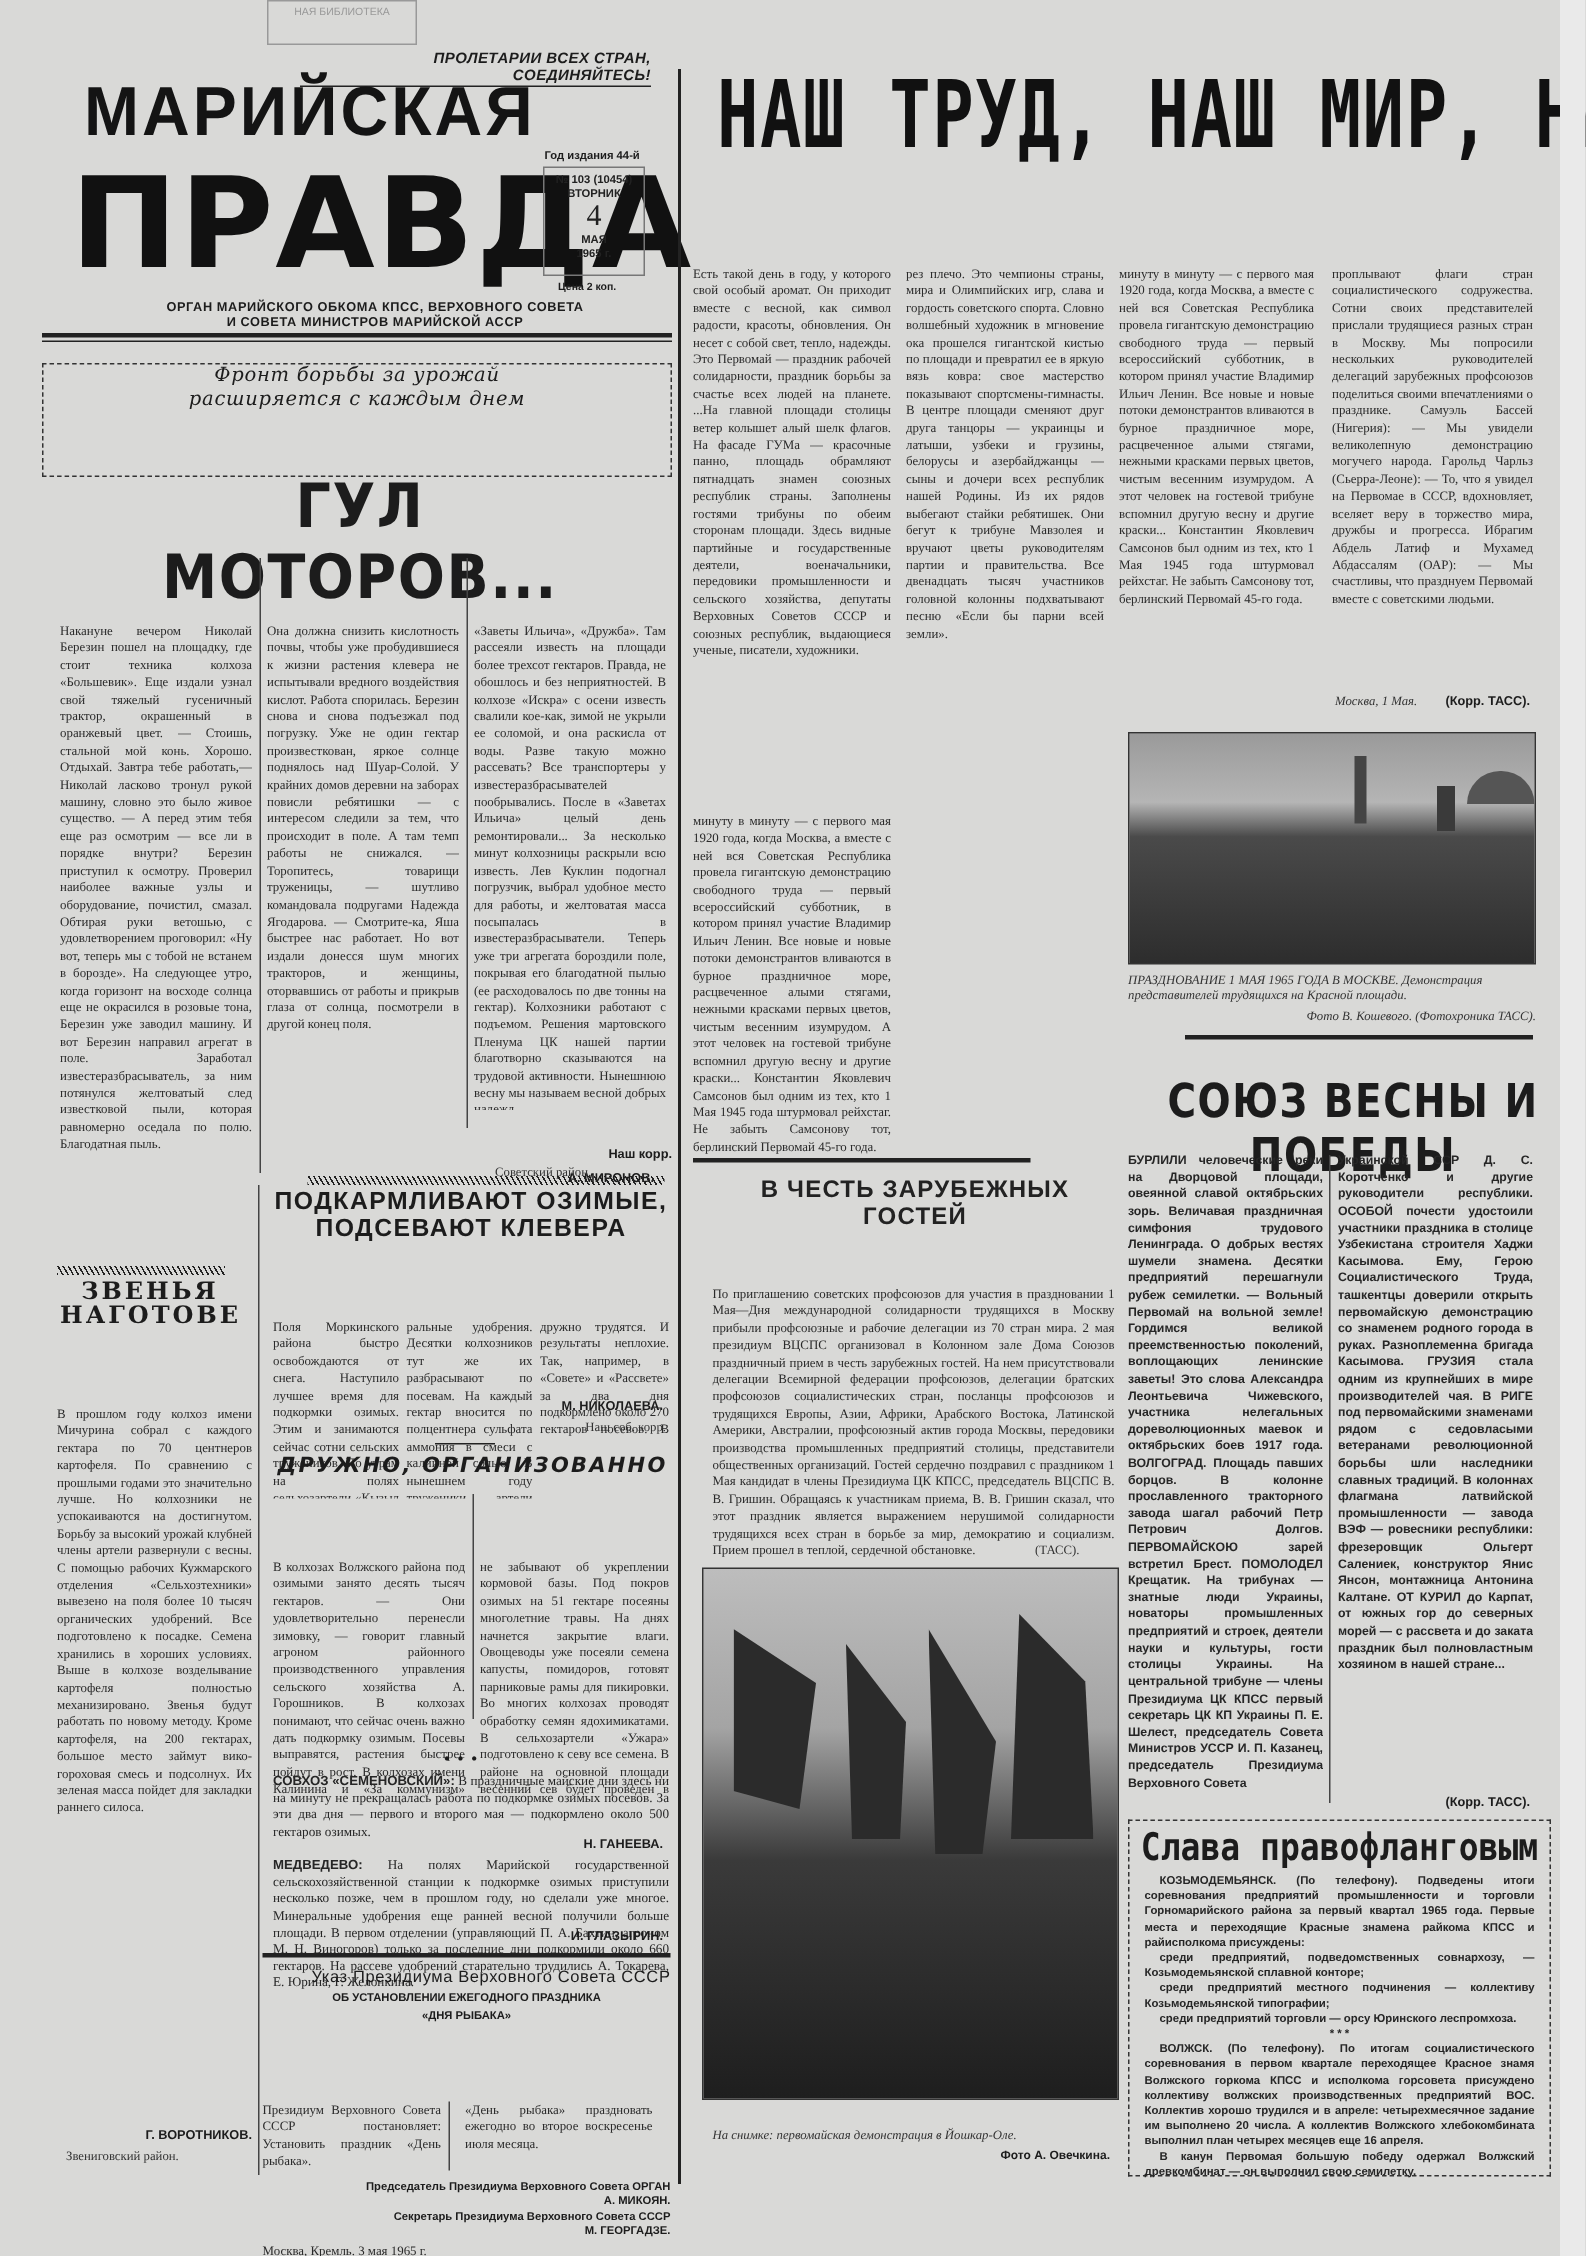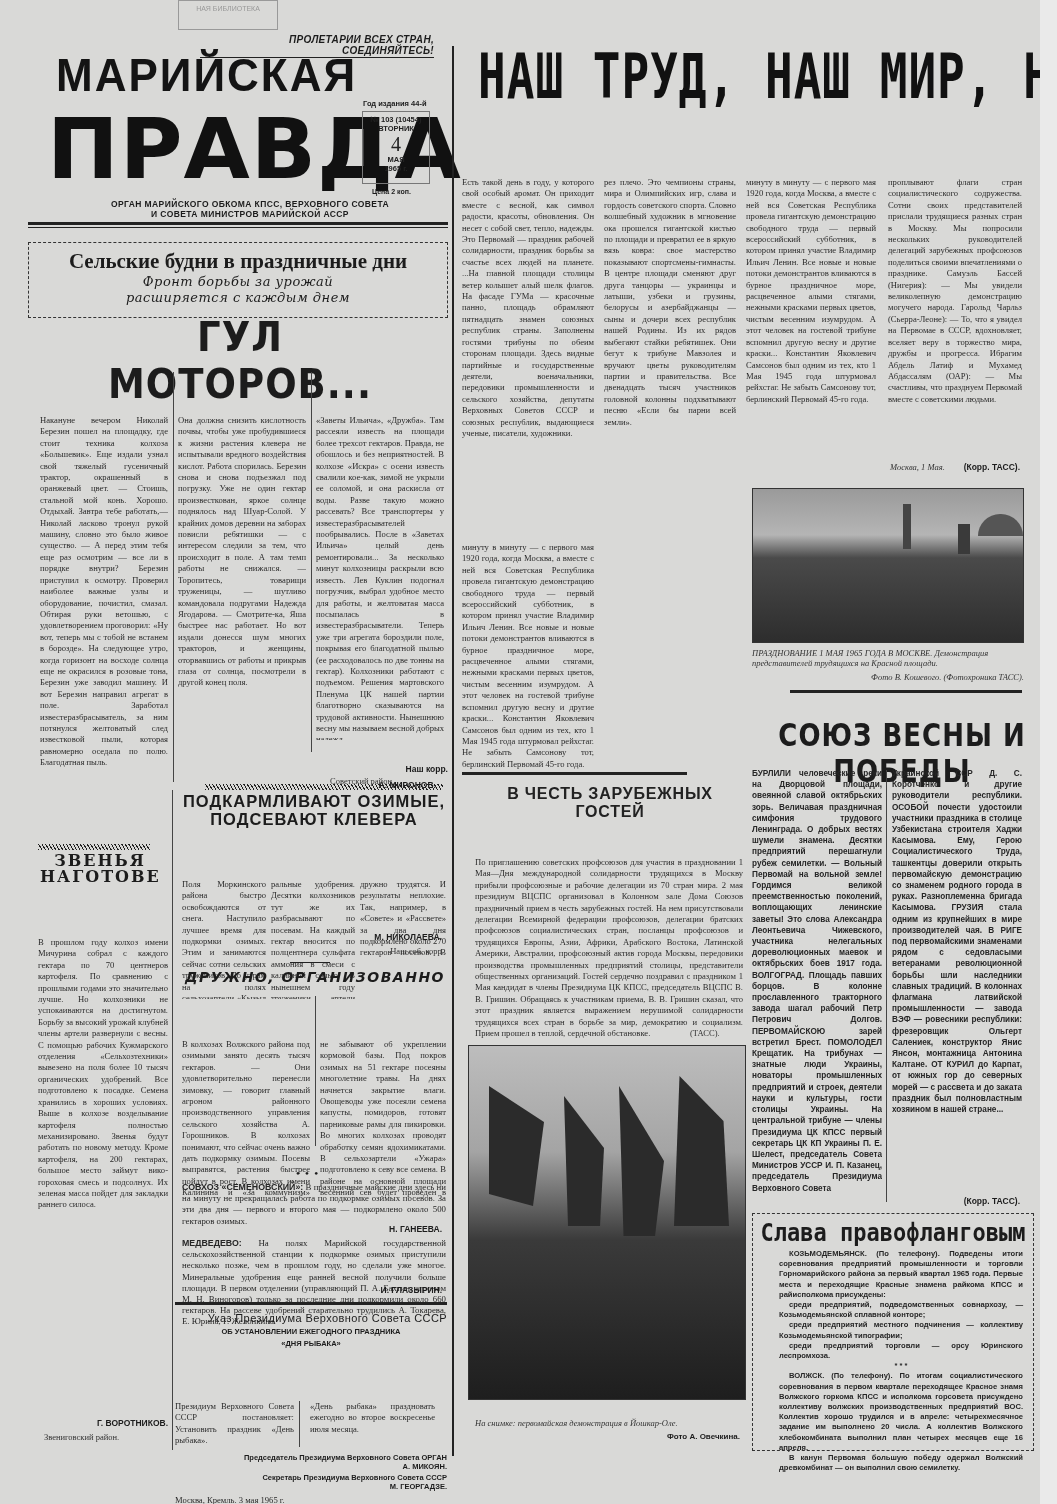--- a/index.html
+++ b/index.html
@@ -1,21 +1,21 @@
 <!DOCTYPE html>
 <html><head>
 <meta charset="utf-8">
 <style>
   * { box-sizing: border-box; margin: 0; padding: 0; }
   body { width: 1057px; height: 1504px; background: #cfcfcf; overflow: hidden; font-family: "DejaVu Serif", serif; color: #1c1c1c; }
   .page { position: relative; width: 1057px; height: 1504px; background: #d9d9d7; }
   .abs { position: absolute; }
   .body-text { font-family: "Liberation Serif", serif; font-size: 8.6px; line-height: 11.4px; text-align: justify; color: #2a2a2a; margin-top: 47px; }
   .bold-text { font-family: "Liberation Sans", sans-serif; font-weight: bold; font-size: 8.2px; line-height: 11.2px; text-align: justify; color: #262626; }
-  .bold-text p { text-indent: 10px; margin-left: 16px; }
+  .bold-text p { text-indent: 10px; }
   .vrule { position: absolute; width: 1px; background: #444; }
   .hrule { position: absolute; height: 2px; background: #222; }
   .hatch { position: absolute; height: 6px; background: repeating-linear-gradient(60deg, #222 0 1px, transparent 1px 3px); }
   .stamp { left: 178px; top: 0; width: 100px; height: 30px; border: 1px solid #999; font-family: "Liberation Sans", sans-serif; font-size: 7px; color: #999; text-align: center; line-height: 10px; padding-top: 3px; }
   .slogan { left: 200px; top: 34px; width: 234px; font-family: "Liberation Sans", sans-serif; font-weight: bold; font-style: italic; font-size: 10px; letter-spacing: 0.3px; border-bottom: 1.5px solid #222; text-align: right; padding-bottom: 1px; }
   .mast1 { left: 56px; top: 52px; width: 380px; font-family: "Liberation Sans", sans-serif; font-weight: bold; font-size: 44px; letter-spacing: 2px; line-height: 46px; color: #141414; transform: scaleY(1.05); }
   .mast2 { left: 50px; top: 106px; width: 310px; font-family: "DejaVu Sans", sans-serif; font-weight: bold; font-size: 84px; line-height: 86px; letter-spacing: 1px; color: #111; transform: scaleX(1.02) scaleY(1.0); }
   .year { left: 363px; top: 99px; font-family: "Liberation Sans", sans-serif; font-weight: bold; font-size: 7.5px; }
   .datebox { left: 362px; top: 111px; width: 68px; height: 73px; border: 1px solid #777; text-align: center; font-family: "Liberation Sans", sans-serif; font-weight: bold; color: #222; }
   .datebox .num { font-size: 7.5px; margin-top: 3px; }
@@ -87,21 +87,20 @@
 
   <div class="abs photo photo-moscow">
     <div class="flag" style="left:150px; top:15px; width:8px; height:45px; background:#444;"></div>
     <div class="flag" style="left:205px; top:35px; width:12px; height:30px; background:#3a3a3a;"></div>
     <div class="flag" style="left:225px; top:25px; width:45px; height:22px; background:#555; border-radius:22px 22px 0 0;"></div>
   </div>
   <div class="abs caption" style="left:752px; top:648px; width:272px;">ПРАЗДНОВАНИЕ 1 МАЯ 1965 ГОДА В МОСКВЕ. Демонстрация представителей трудящихся на Красной площади.</div>
   <div class="abs caption" style="left:840px; top:672px; width:184px; text-align:right;">Фото В. Кошевого.   (Фотохроника ТАСС).</div>
 
   <div class="abs boxhead">
-    <div class="t1">Сельские будни в праздничные дни</div>
     <div class="t2">Фронт борьбы за урожай</div>
     <div class="t2">расширяется с каждым днем</div>
   </div>
   <div class="abs gul">ГУЛ МОТОРОВ...</div>
 
   <div class="abs body-text" style="left:40px; top:368px; width:128px; height:420px; overflow:hidden;">Накануне вечером Николай Березин пошел на площадку, где стоит техника колхоза «Большевик». Еще издали узнал свой тяжелый гусеничный трактор, окрашенный в оранжевый цвет. — Стоишь, стальной мой конь. Хорошо. Отдыхай. Завтра тебе работать,— Николай ласково тронул рукой машину, словно это было живое существо. — А перед этим тебя еще раз осмотрим — все ли в порядке внутри? Березин приступил к осмотру. Проверил наиболее важные узлы и оборудование, почистил, смазал. Обтирая руки ветошью, с удовлетворением проговорил: «Ну вот, теперь мы с тобой не встанем в борозде». На следующее утро, когда горизонт на восходе солнца еще не окрасился в розовые тона, Березин уже заводил машину. И вот Березин направил агрегат в поле. Заработал известеразбрасыватель, за ним потянулся желтоватый след известковой пыли, которая равномерно оседала по полю. Благодатная пыль.</div>
   <div class="vrule" style="left:173px; top:372px; height:410px;"></div>
   <div class="abs body-text" style="left:178px; top:368px; width:128px; height:410px; overflow:hidden;">Она должна снизить кислотность почвы, чтобы уже пробудившиеся к жизни растения клевера не испытывали вредного воздействия кислот. Работа спорилась. Березин снова и снова подъезжал под погрузку. Уже не один гектар произвесткован, яркое солнце поднялось над Шуар-Солой. У крайних домов деревни на заборах повисли ребятишки — с интересом следили за тем, что происходит в поле. А там темп работы не снижался. — Торопитесь, товарищи труженицы, — шутливо командовала подругами Надежда Ягодарова. — Смотрите-ка, Яша быстрее нас работает. Но вот издали донесся шум многих тракторов, и женщины, оторвавшись от работы и прикрыв глаза от солнца, посмотрели в другой конец поля.</div>
   <div class="vrule" style="left:311px; top:372px; height:380px;"></div>
   <div class="abs body-text" style="left:316px; top:368px; width:128px; height:325px; overflow:hidden;">«Заветы Ильича», «Дружба». Там рассеяли известь на площади более трехсот гектаров. Правда, не обошлось и без неприятностей. В колхозе «Искра» с осени известь свалили кое-как, зимой не укрыли ее соломой, и она раскисла от воды. Разве такую можно рассевать? Все транспортеры у известеразбрасывателей пообрывались. После в «Заветах Ильича» целый день ремонтировали... За несколько минут колхозницы раскрыли всю известь. Лев Куклин подогнал погрузчик, выбрал удобное место для работы, и желтоватая масса посыпалась в известеразбрасыватели. Теперь уже три агрегата бороздили поле, покрывая его благодатной пылью (ее расходовалось по две тонны на гектар). Колхозники работают с подъемом. Решения мартовского Пленума ЦК нашей партии благотворно сказываются на трудовой активности. Нынешнюю весну мы называем весной добрых надежд.</div>

